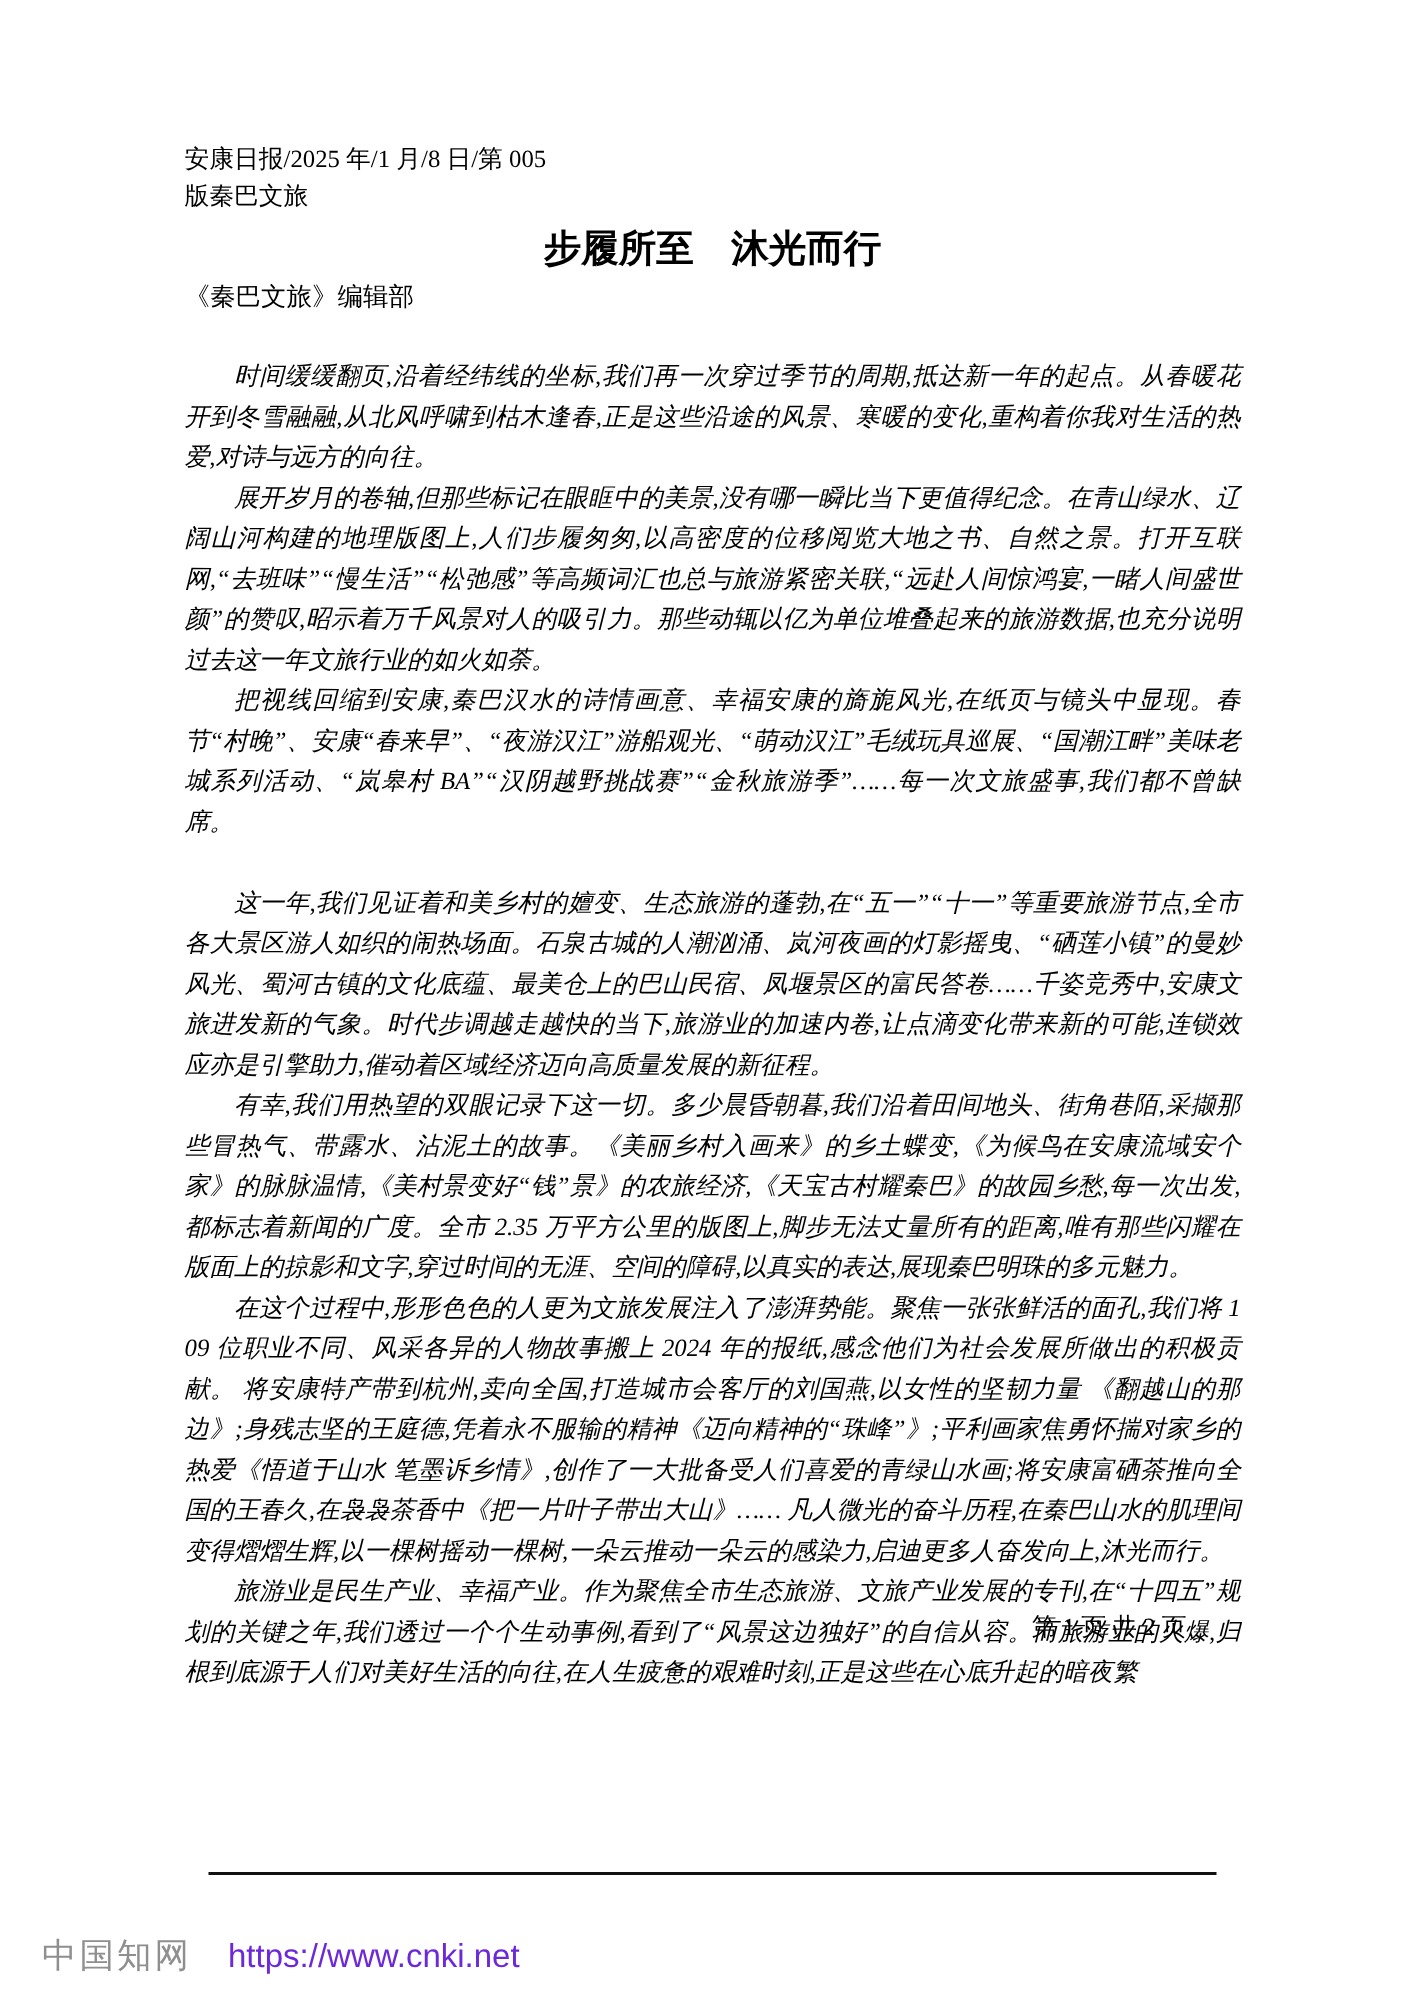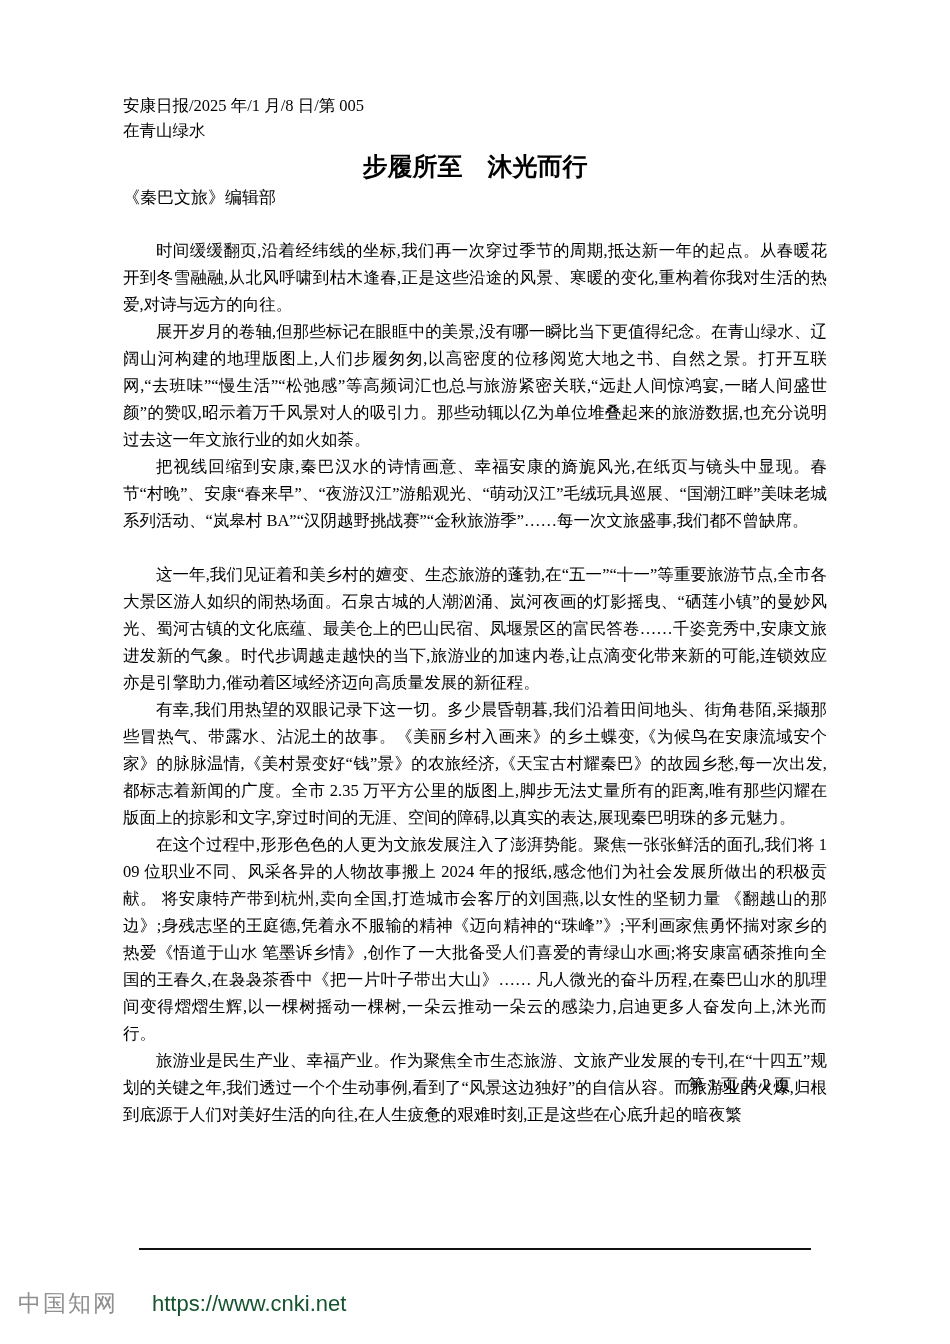--- a/index.html
+++ b/index.html
@@ -38,20 +38,21 @@
   }
   .article-byline {
     margin: 2px 0 0 0;
     font-size: 17px;
     line-height: 26px;
     font-weight: 400;
     text-align: left;
   }
   .article-body {
     margin-top: 26px;
+    font-style: italic;
   }
   .article-body p {
     margin: 0;
     font-size: 16.5px;
     line-height: 27px;
     text-align: justify;
     text-indent: 2em;
     word-break: break-all;
   }
   .article-body p.gap-after {
@@ -67,48 +68,48 @@
   .bottom-rule {
     position: absolute;
     left: 139px;
     top: 1248px;
     width: 672px;
     height: 2px;
     background: #111111;
   }
   .watermark {
     position: absolute;
-    left: 18px;
+    left: 28px;
     top: 1288px;
     display: flex;
     align-items: baseline;
   }
   .wm-brand {
     font-size: 23px;
     letter-spacing: 2px;
     color: #8f8f8f;
     font-family: "Liberation Sans", "DejaVu Sans", sans-serif;
   }
   .wm-url {
-    margin-left: 34px;
+    margin-left: 24px;
     font-size: 22px;
-    color: #14532d;
+    color: #6d28d9;
     font-family: "Liberation Sans", "DejaVu Sans", sans-serif;
   }
 </style>
 </head>
 <body>
 
 <div class="page">
 
   <div class="content">
 
     <div class="doc-header">
       <p>安康日报/2025 年/1 月/8 日/第 005</p>
-      <p>在青山绿水</p>
+      <p>版秦巴文旅</p>
     </div>
 
     <h1 class="article-title">步履所至　沐光而行</h1>
 
     <div class="article-byline">《秦巴文旅》编辑部</div>
 
     <div class="article-body">
       <p>时间缓缓翻页,沿着经纬线的坐标,我们再一次穿过季节的周期,抵达新一年的起点。从春暖花开到冬雪融融,从北风呼啸到枯木逢春,正是这些沿途的风景、寒暖的变化,重构着你我对生活的热爱,对诗与远方的向往。</p>
       <p>展开岁月的卷轴,但那些标记在眼眶中的美景,没有哪一瞬比当下更值得纪念。在青山绿水、辽阔山河构建的地理版图上,人们步履匆匆,以高密度的位移阅览大地之书、自然之景。打开互联网,“去班味”“慢生活”“松弛感”等高频词汇也总与旅游紧密关联,“远赴人间惊鸿宴,一睹人间盛世颜”的赞叹,昭示着万千风景对人的吸引力。那些动辄以亿为单位堆叠起来的旅游数据,也充分说明过去这一年文旅行业的如火如荼。</p>
       <p class="gap-after">把视线回缩到安康,秦巴汉水的诗情画意、幸福安康的旖旎风光,在纸页与镜头中显现。春节“村晚”、安康“春来早”、“夜游汉江”游船观光、“萌动汉江”毛绒玩具巡展、“国潮江畔”美味老城系列活动、“岚皋村 BA”“汉阴越野挑战赛”“金秋旅游季”……每一次文旅盛事,我们都不曾缺席。</p>

